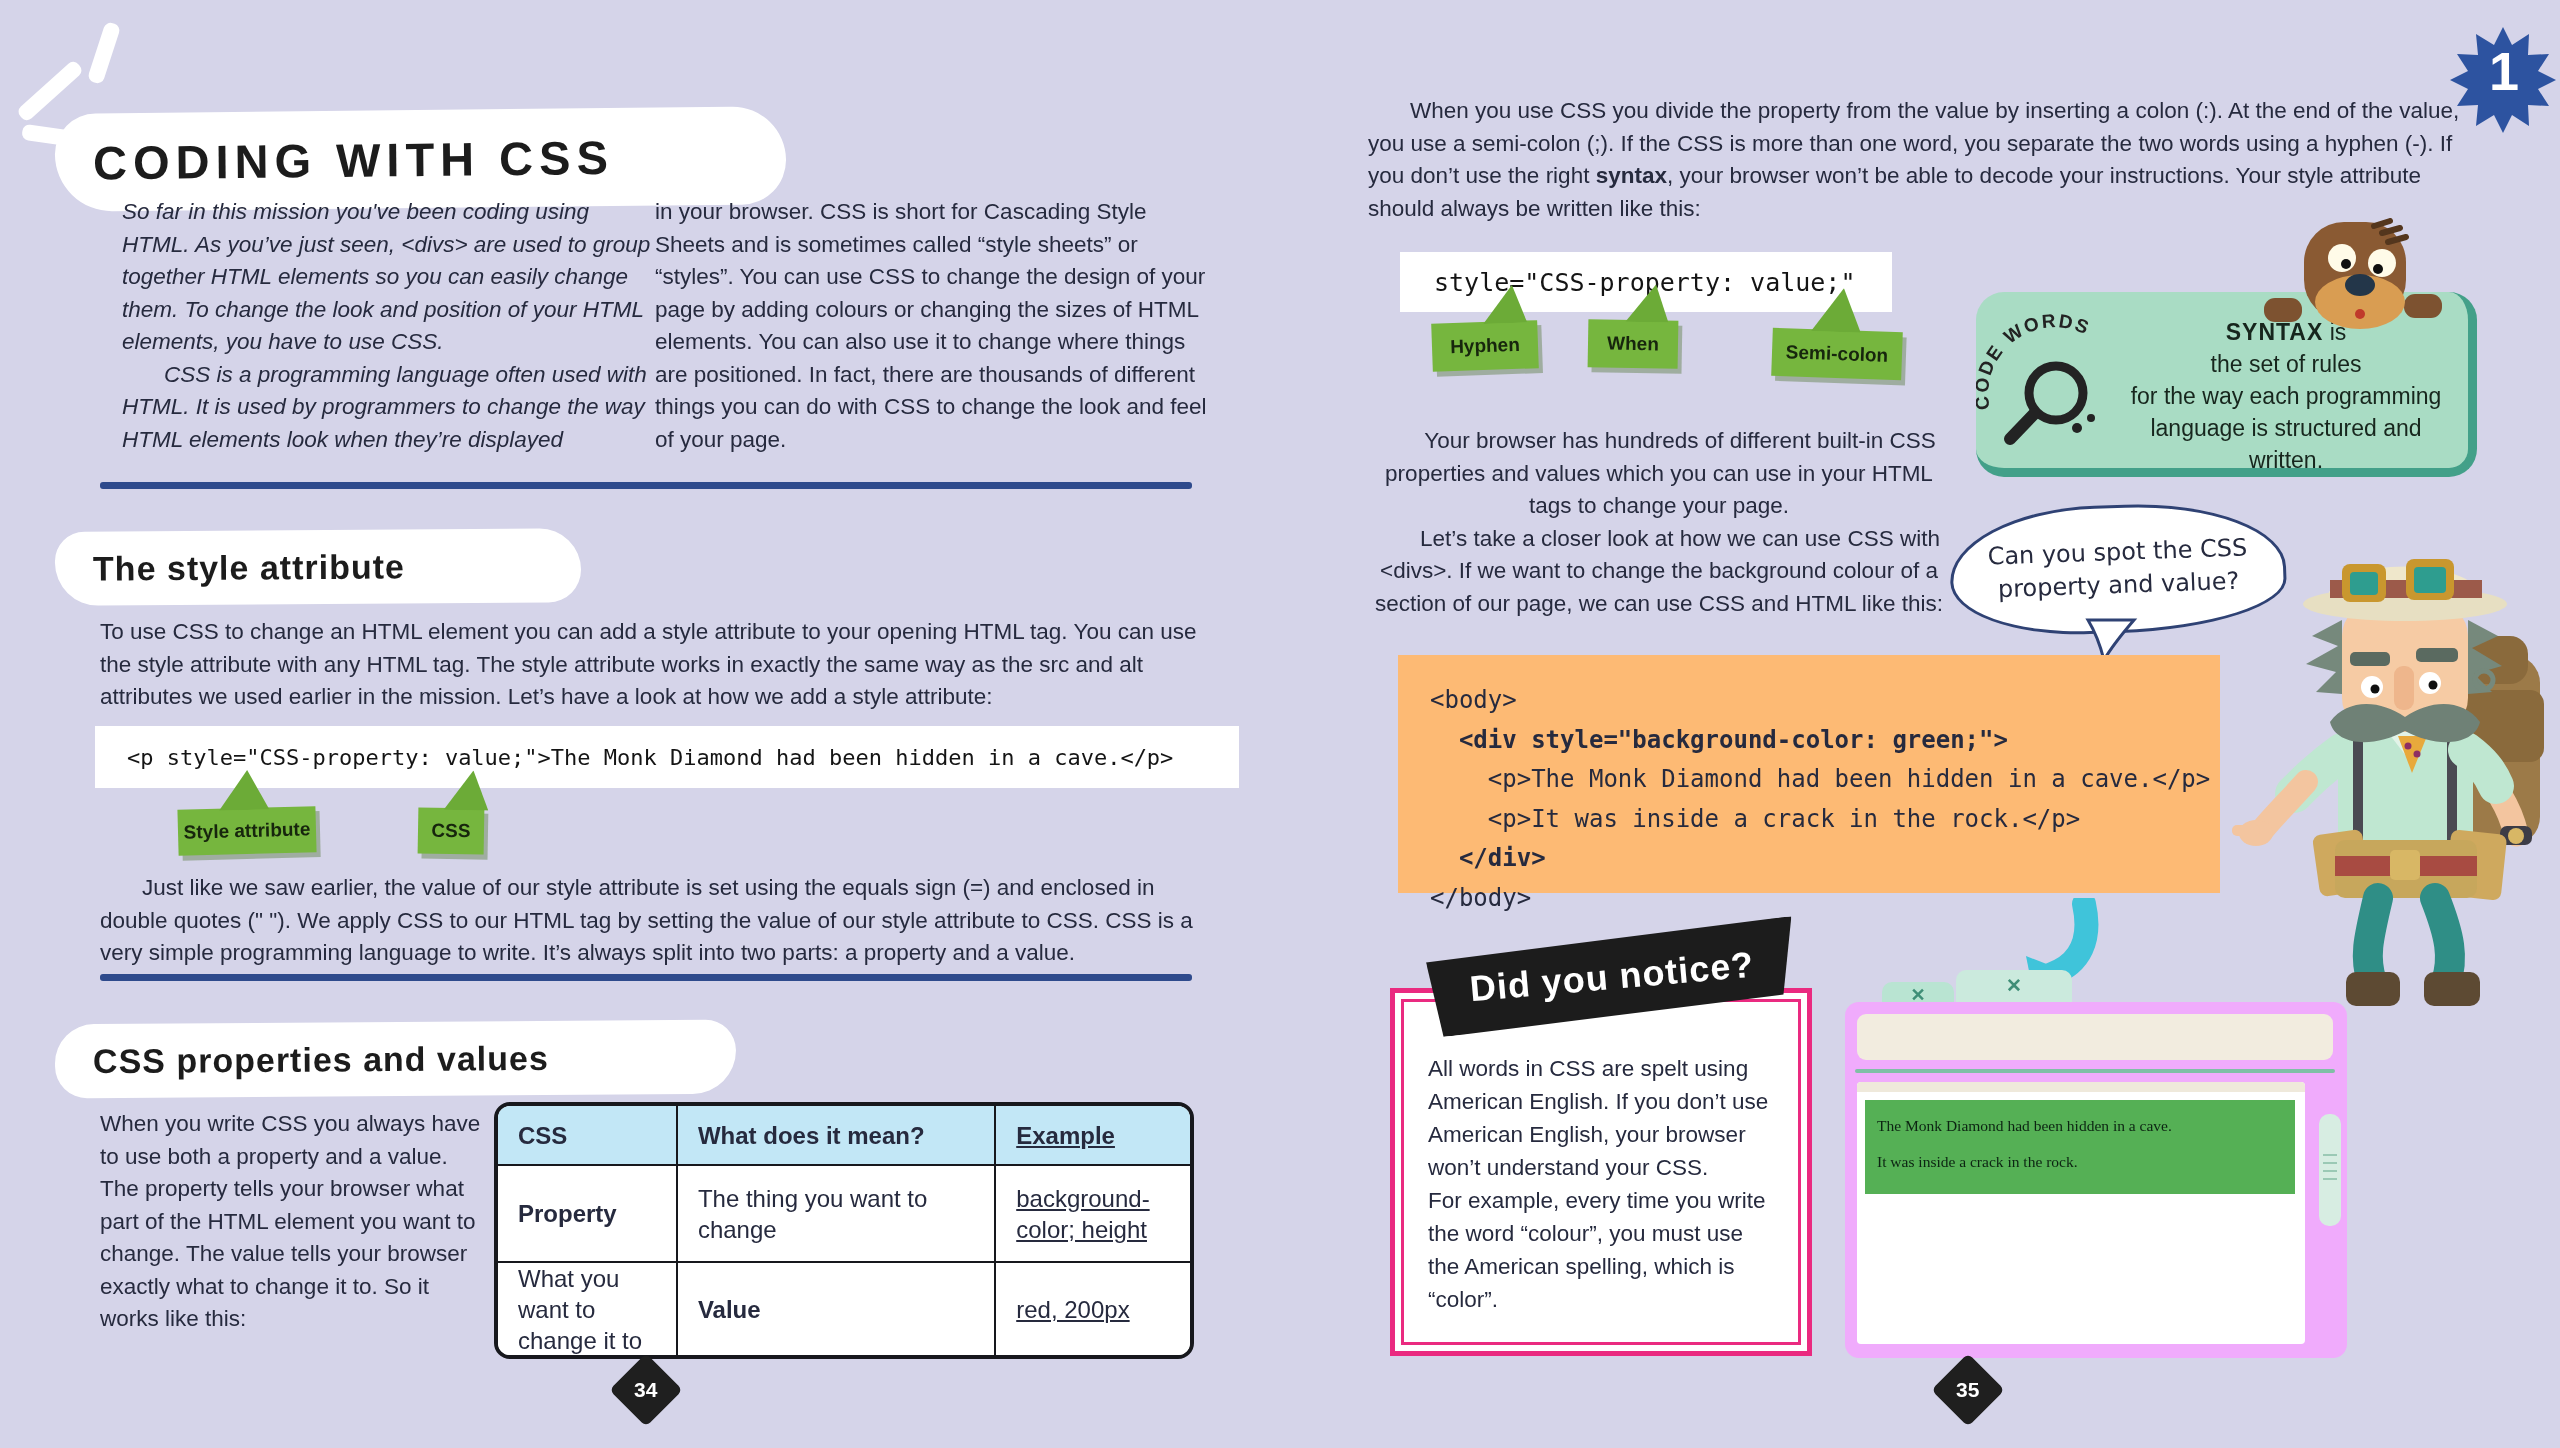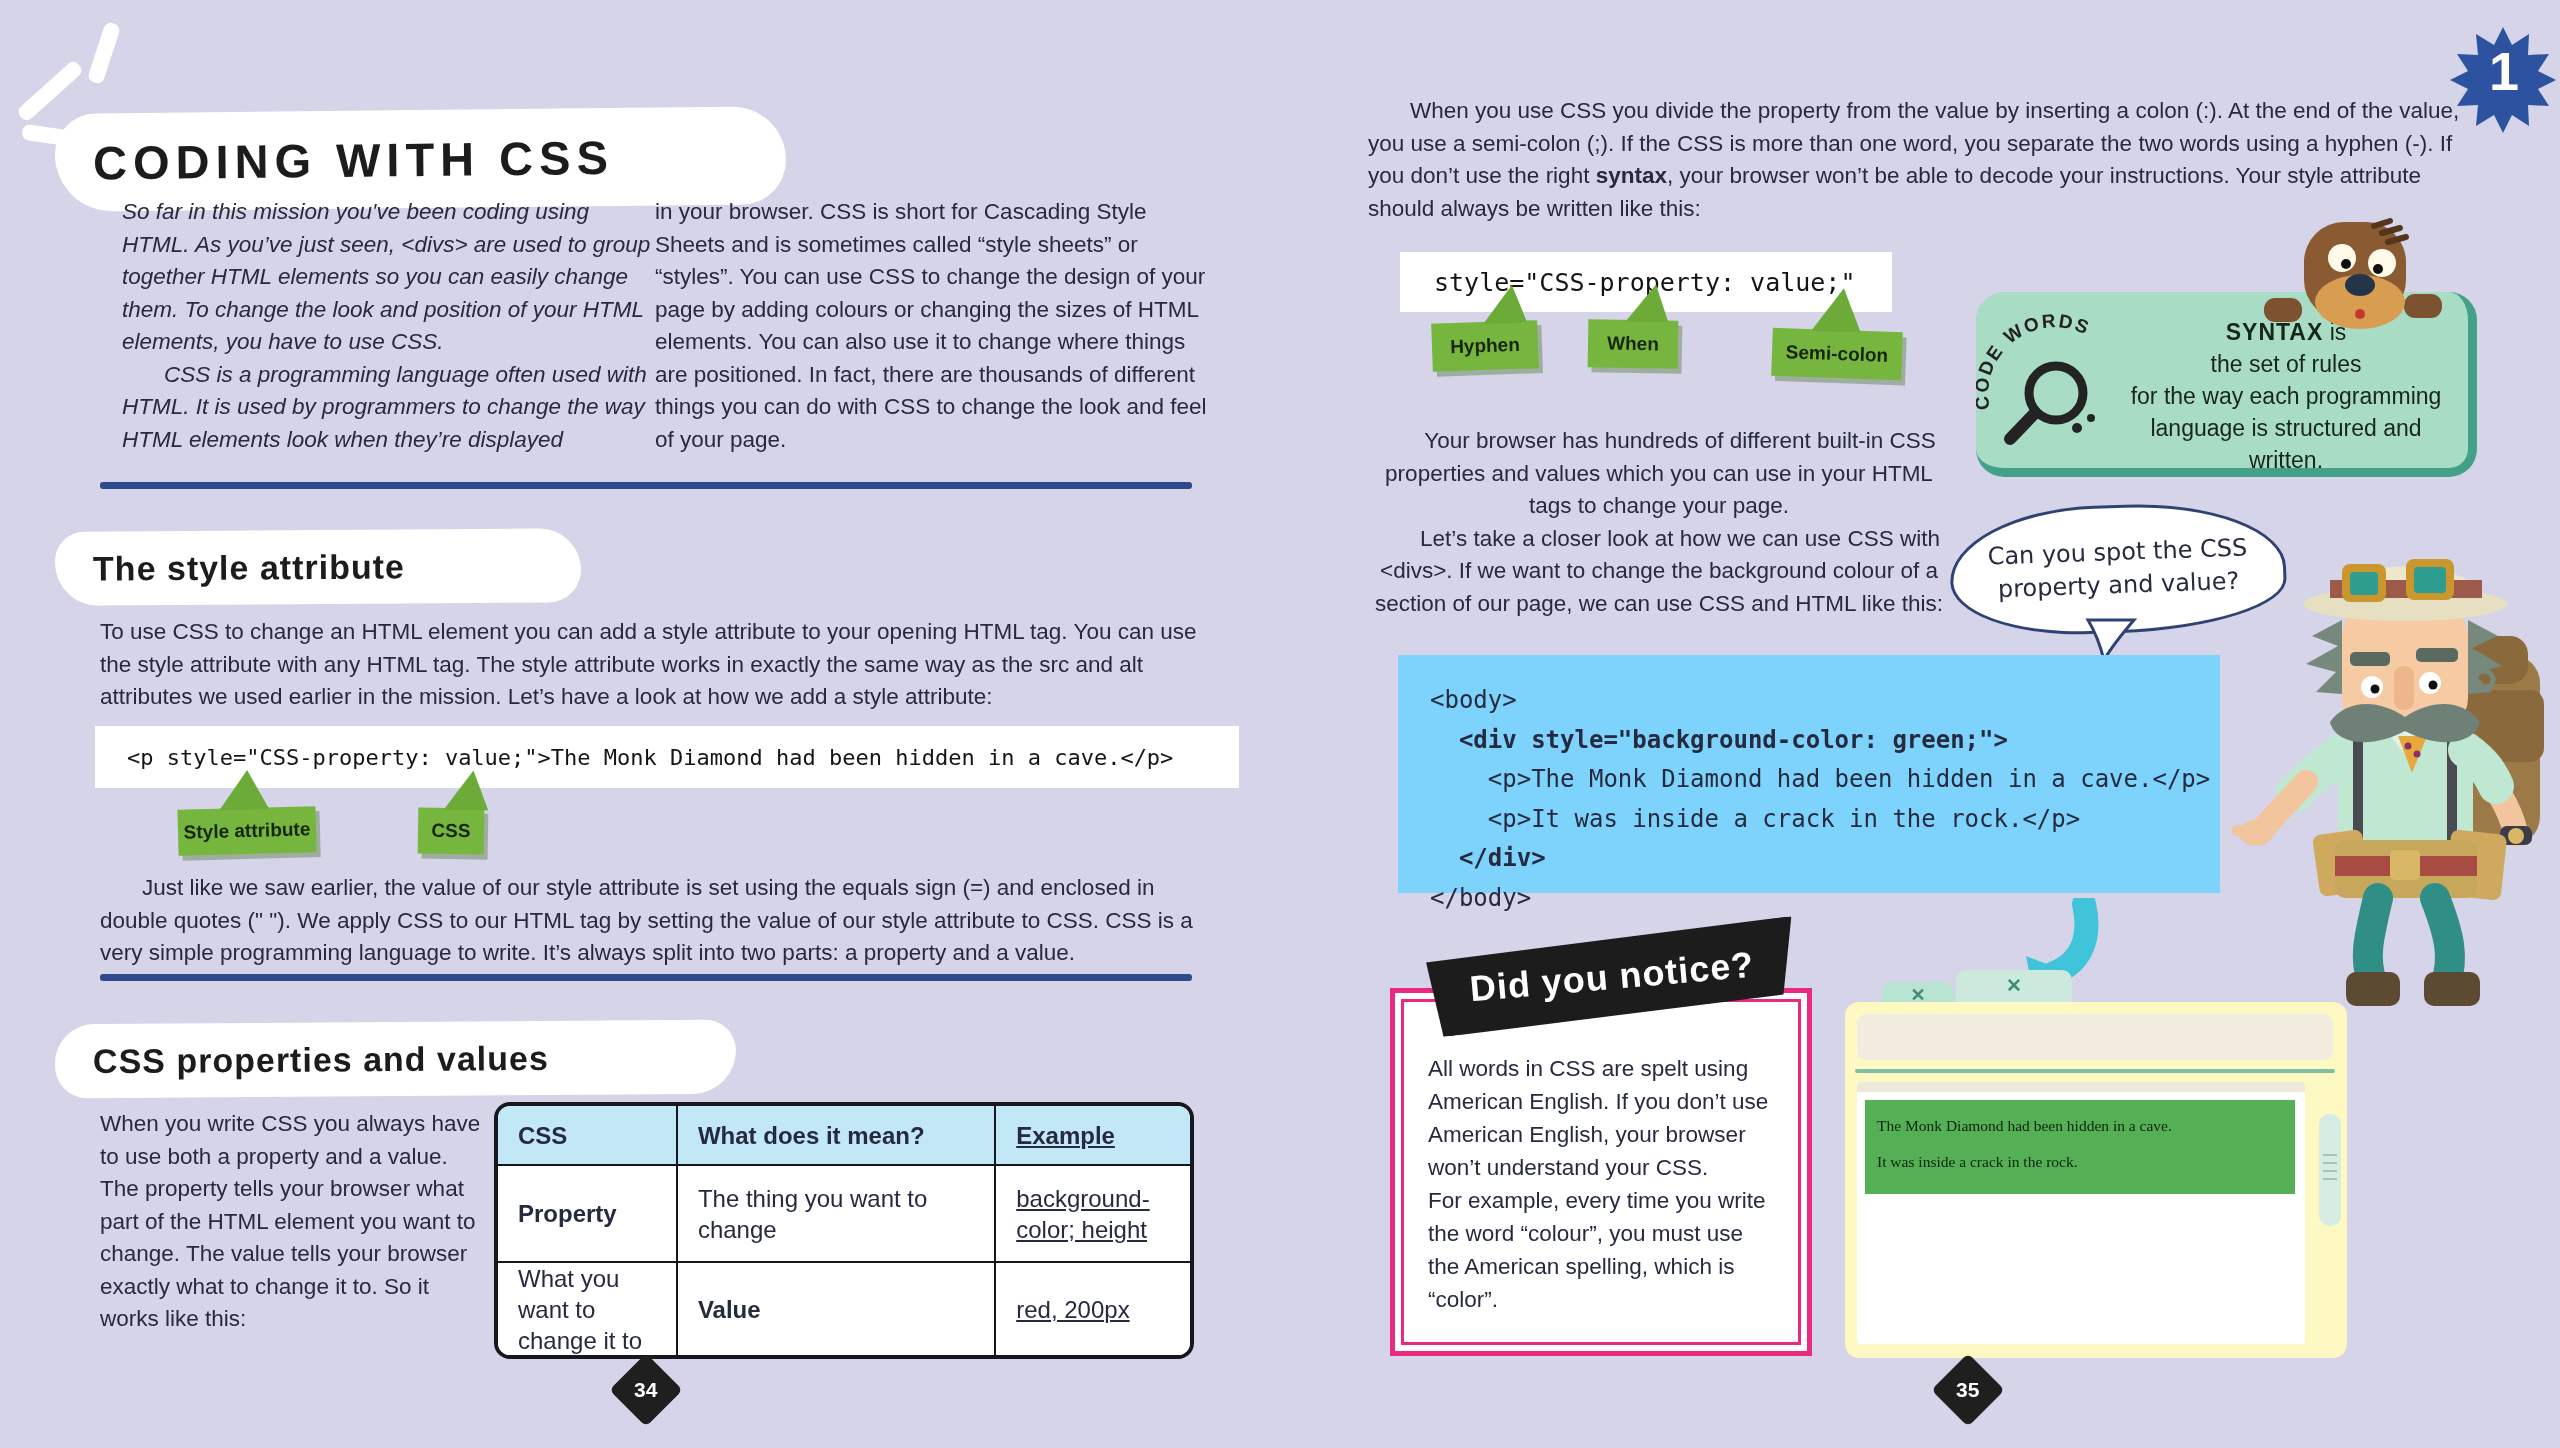--- a/index.html
+++ b/index.html
@@ -42,31 +42,31 @@
             display:flex; align-items:center; justify-content:center; text-align:center;
             font-family:"DejaVu Sans", sans-serif; font-size:24px; line-height:33px;
             white-space:pre-line; transform:rotate(-2deg); }
   .banner { position:absolute; background:#1c1c1c; color:#fff; font-weight:bold; font-size:36px;
             letter-spacing:1px; display:flex; align-items:center; justify-content:center;
             transform:rotate(-5deg); clip-path:polygon(0 16%, 100% 0, 96% 86%, 3% 100%); }
   .pink-outer { position:absolute; border:5px solid #ea2a80; background:#fff; padding:6px; box-sizing:border-box; }
   .pink-inner { width:100%; height:100%; border:3px solid #ea2a80; box-sizing:border-box;
                 padding:50px 24px 10px 24px; }
   .notice-text { font-size:22.5px; line-height:33px; white-space:pre-line; }
-  .browser { position:absolute; background:#fef9c3; border-radius:14px; }
+  .browser { position:absolute; background:#f0abfc; border-radius:14px; }
   .tab { position:absolute; border-radius:10px 10px 0 0; display:flex; align-items:flex-start;
          justify-content:center; color:#3f8e77; font-weight:bold; }
   .addrbar { position:absolute; background:#f2ecdf; border-radius:9px; }
   .chromeline { position:absolute; background:#7fbfa6; border-radius:3px; }
   .viewport { position:absolute; background:#ffffff; border-radius:4px; }
   .greenblock { position:absolute; background:#55b055; font-family:"Liberation Serif", serif;
                 font-size:15.5px; color:#0c2412; padding:8px 12px; line-height:36px; }
   .scrollpill { position:absolute; background:#d7ede2; border-radius:10px; }
   .grip { position:absolute; left:4px; right:4px; height:2px; background:#9bc9b5; }
-  .codeblock { position:absolute; background:#7dd3fc; padding:26px 8px 0 32px; box-sizing:border-box; }
+  .codeblock { position:absolute; background:#fdba74; padding:26px 8px 0 32px; box-sizing:border-box; }
   .codeblock .code-line { font-size:24px; line-height:39.5px; }
   .bold { font-weight:bold; }
   .badge-num { position:absolute; color:#fff; font-weight:bold; font-size:54px; }
 </style>
 </head>
 <body>
 
 <div class="spread">
 
   <div class="ray" style="left:96px; top:22px; width:16px; height:62px; transform:rotate(18deg);"></div>

